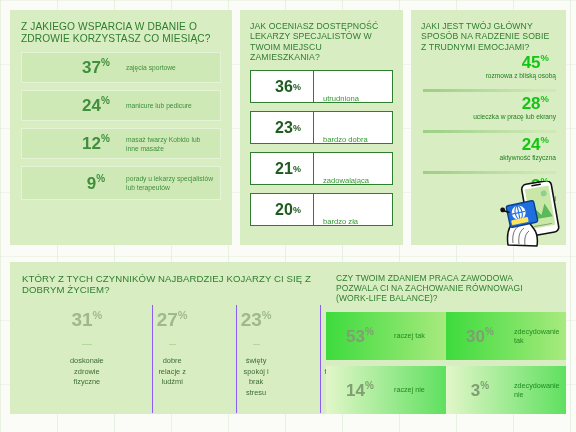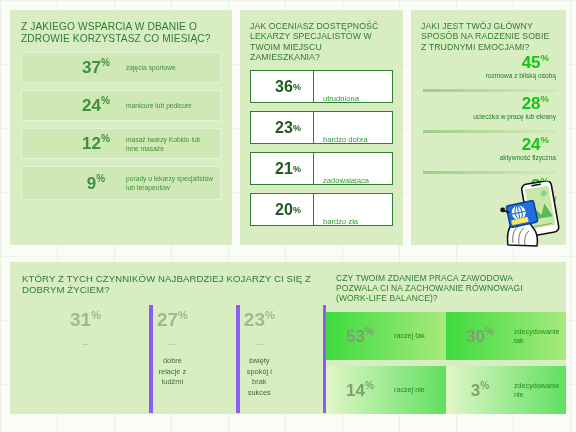--- a/index.html
+++ b/index.html
@@ -74,21 +74,21 @@
     height:3px;margin:1px 0 1px 2px;
     background:linear-gradient(to right,#9ccf84,#cfe9b6 92%);
   }
   #phone-illustration{position:absolute;right:-4px;bottom:-2px;width:74px;height:66px;}
 
   
   #panel-life{left:10px;top:262px;width:317px;height:152px;padding:11px 12px 0 12px;}
   #panel-life .ptitle{font-size:9.6px;}
   #life-grid{display:flex;margin-top:9px;}
   .lcol{flex:1;position:relative;padding:0 4px;box-sizing:border-box;text-align:center;margin-left:44px;}
-  .lcol+.lcol{border-left:4px solid #8b5cf6;}
+  .lcol+.lcol{border-left:1px solid #8b5cf6;}
   .lcol .pct{color:#9fb98c;font-size:19px;font-weight:bold;padding:4px 0 13px;}
   .lcol .pct sup{font-size:11px;}
   .lrule{height:1px;background:#b6d79a;margin:0 12px;}
   .lcol .lbl{color:#3c6b33;font-size:7.4px;line-height:1.45;padding:11px 0 14px;}
 
   
   #panel-worklife{left:326px;top:262px;width:240px;height:152px;padding:11px 0 0 0;}
   #panel-worklife .ptitle{font-size:8.5px;padding:0 10px;}
   #wl-grid{display:flex;flex-wrap:wrap;margin-top:9px;}
   .wtile{
@@ -216,30 +216,31 @@
   </svg>
 </section>
 
 <section class="panel" id="panel-life">
   <div class="ptitle">KTÓRY Z TYCH CZYNNIKÓW NAJBARDZIEJ KOJARZY CI SIĘ Z DOBRYM ŻYCIEM?</div>
 
   <div id="life-grid">
     <div class="lcol">
       <div class="pct"><span>31</span><sup>%</sup></div>
       <div class="lrule"></div>
+      <div class="lbl">doskonałe zdrowie fizyczne</div>
     </div>
     <div class="lcol">
       <div class="pct"><span>27</span><sup>%</sup></div>
       <div class="lrule"></div>
       <div class="lbl">dobre relacje z ludźmi</div>
     </div>
     <div class="lcol">
       <div class="pct"><span>23</span><sup>%</sup></div>
       <div class="lrule"></div>
-      <div class="lbl">święty spokój i brak sukces</div>
+      <div class="lbl">święty spokój i brak stresu</div>
     </div>
     <div class="lcol">
       <div class="pct"><span>19</span><sup>%</sup></div>
       <div class="lrule"></div>
       <div class="lbl">sukces finansowy</div>
     </div>
   </div>
 </section>
 
 <section class="panel" id="panel-worklife">

